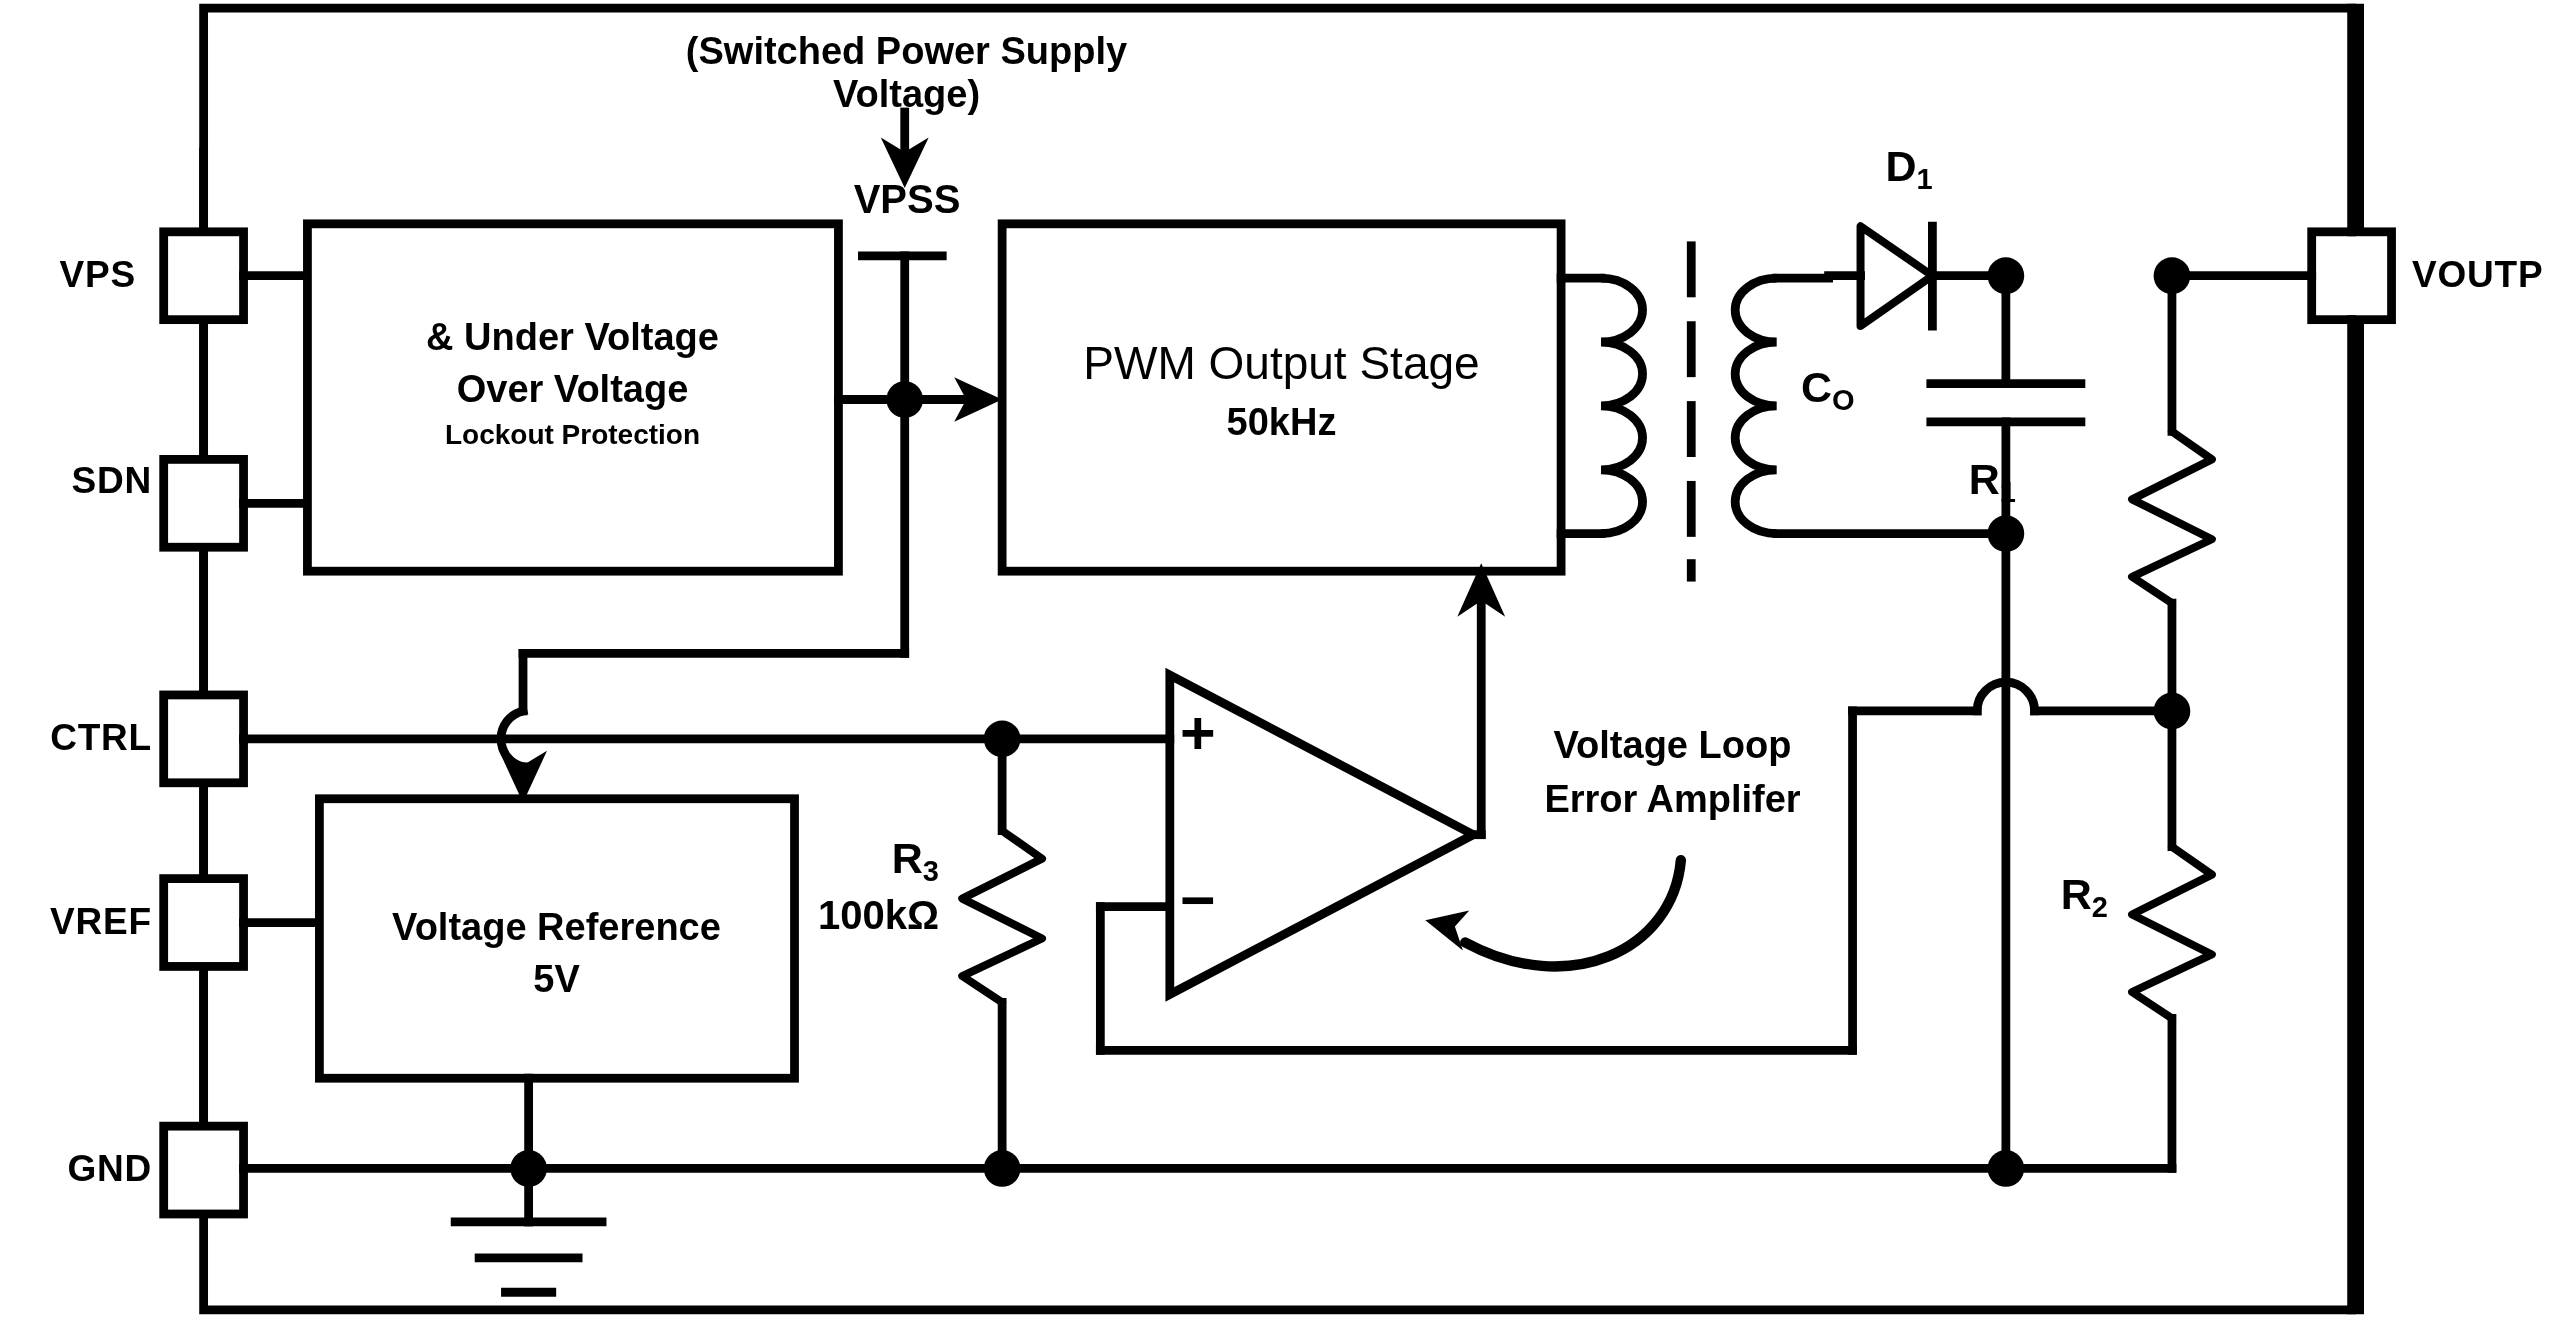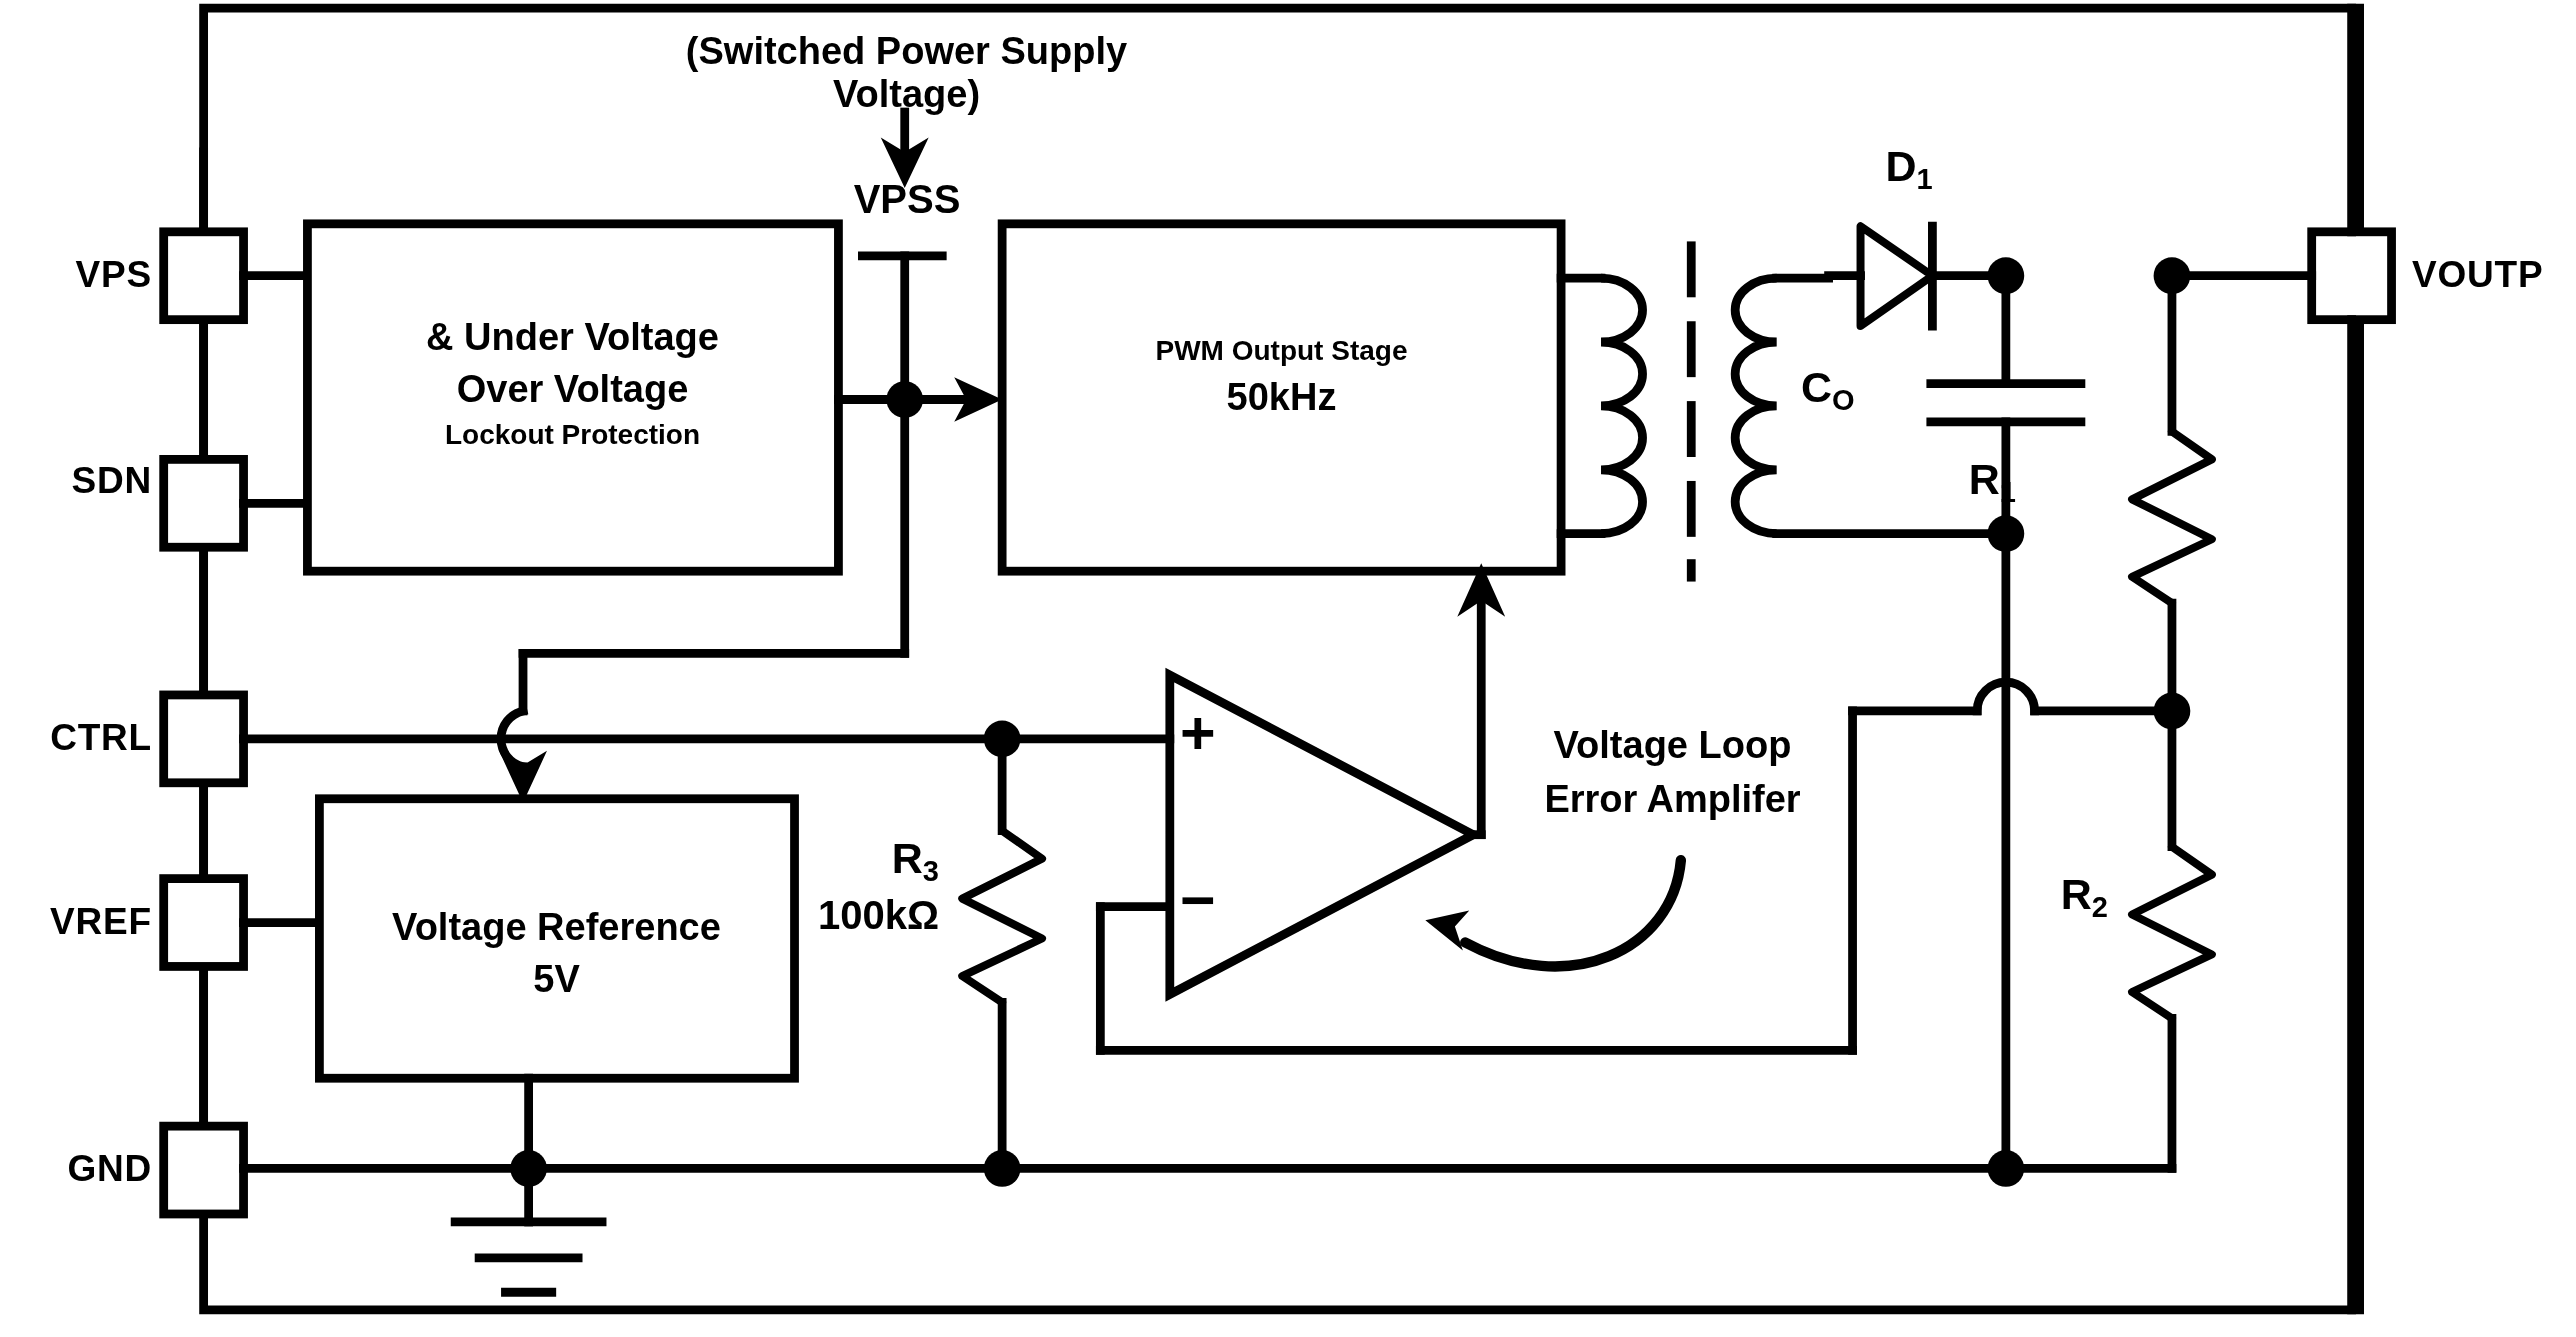--- a/index.html
+++ b/index.html
@@ -226,21 +226,21 @@
 </svg>
 
 <div style="position:absolute;left:635px;top:30px;width:543px;text-align:center;">
   <span class="titletext" style="font-size:38px;font-weight:bold;">(Switched Power Supply Voltage)</span>
 </div>
 
 <div style="position:absolute;left:799px;top:177px;width:216px;text-align:center;">
   <span style="font-size:40px;font-weight:bold;">VPSS</span>
 </div>
 
-<div style="position:absolute;left:16px;top:254px;width:136px;text-align:right;">
+<div style="position:absolute;left:0;top:254px;width:136px;text-align:right;">
   <span class="pinlabel" style="font-size:37px;font-weight:bold;">VPS</span>
 </div>
 <div style="position:absolute;left:16px;top:460px;width:136px;text-align:right;">
   <span class="pinlabel" style="font-size:37px;font-weight:bold;">SDN</span>
 </div>
 <div style="position:absolute;left:8px;top:717px;width:144px;text-align:right;">
   <span class="pinlabel" style="font-size:37px;font-weight:bold;">CTRL</span>
 </div>
 <div style="position:absolute;left:4.8px;top:901px;width:147px;text-align:right;">
   <span class="pinlabel" style="font-size:37px;font-weight:bold;">VREF</span>
@@ -253,21 +253,21 @@
   <span class="pinlabel" style="font-size:37px;font-weight:bold;">VOUTP</span>
 </div>
 
 <div style="position:absolute;left:307px;top:311px;width:531px;text-align:center;line-height:1.38;">
   <div class="blocktext" style="font-size:38px;font-weight:bold;">&amp; Under Voltage</div>
   <div class="blocktext" style="font-size:38px;font-weight:bold;">Over Voltage</div>
   <div class="blocktext" style="font-size:28px;font-weight:bold;">Lockout Protection</div>
 </div>
 
 <div style="position:absolute;left:1002px;top:331px;width:559px;text-align:center;line-height:1.42;">
-  <div class="blocktext" style="font-size:28px;font-weight:bold;">PWM Output Stage</div>
+  <div class="blocktext" style="font-size:46px;font-weight:normal;">PWM Output Stage</div>
   <div class="blocktext" style="font-size:38px;font-weight:bold;">50kHz</div>
 </div>
 
 <div style="position:absolute;left:319px;top:901px;width:475px;text-align:center;line-height:1.38;">
   <div class="blocktext" style="font-size:38px;font-weight:bold;">Voltage Reference</div>
   <div class="blocktext" style="font-size:38px;font-weight:bold;">5V</div>
 </div>
 
 <div style="position:absolute;left:1505px;top:719px;width:335px;text-align:center;line-height:1.42;">
   <div class="captext" style="font-size:38px;font-weight:bold;">Voltage Loop</div>

